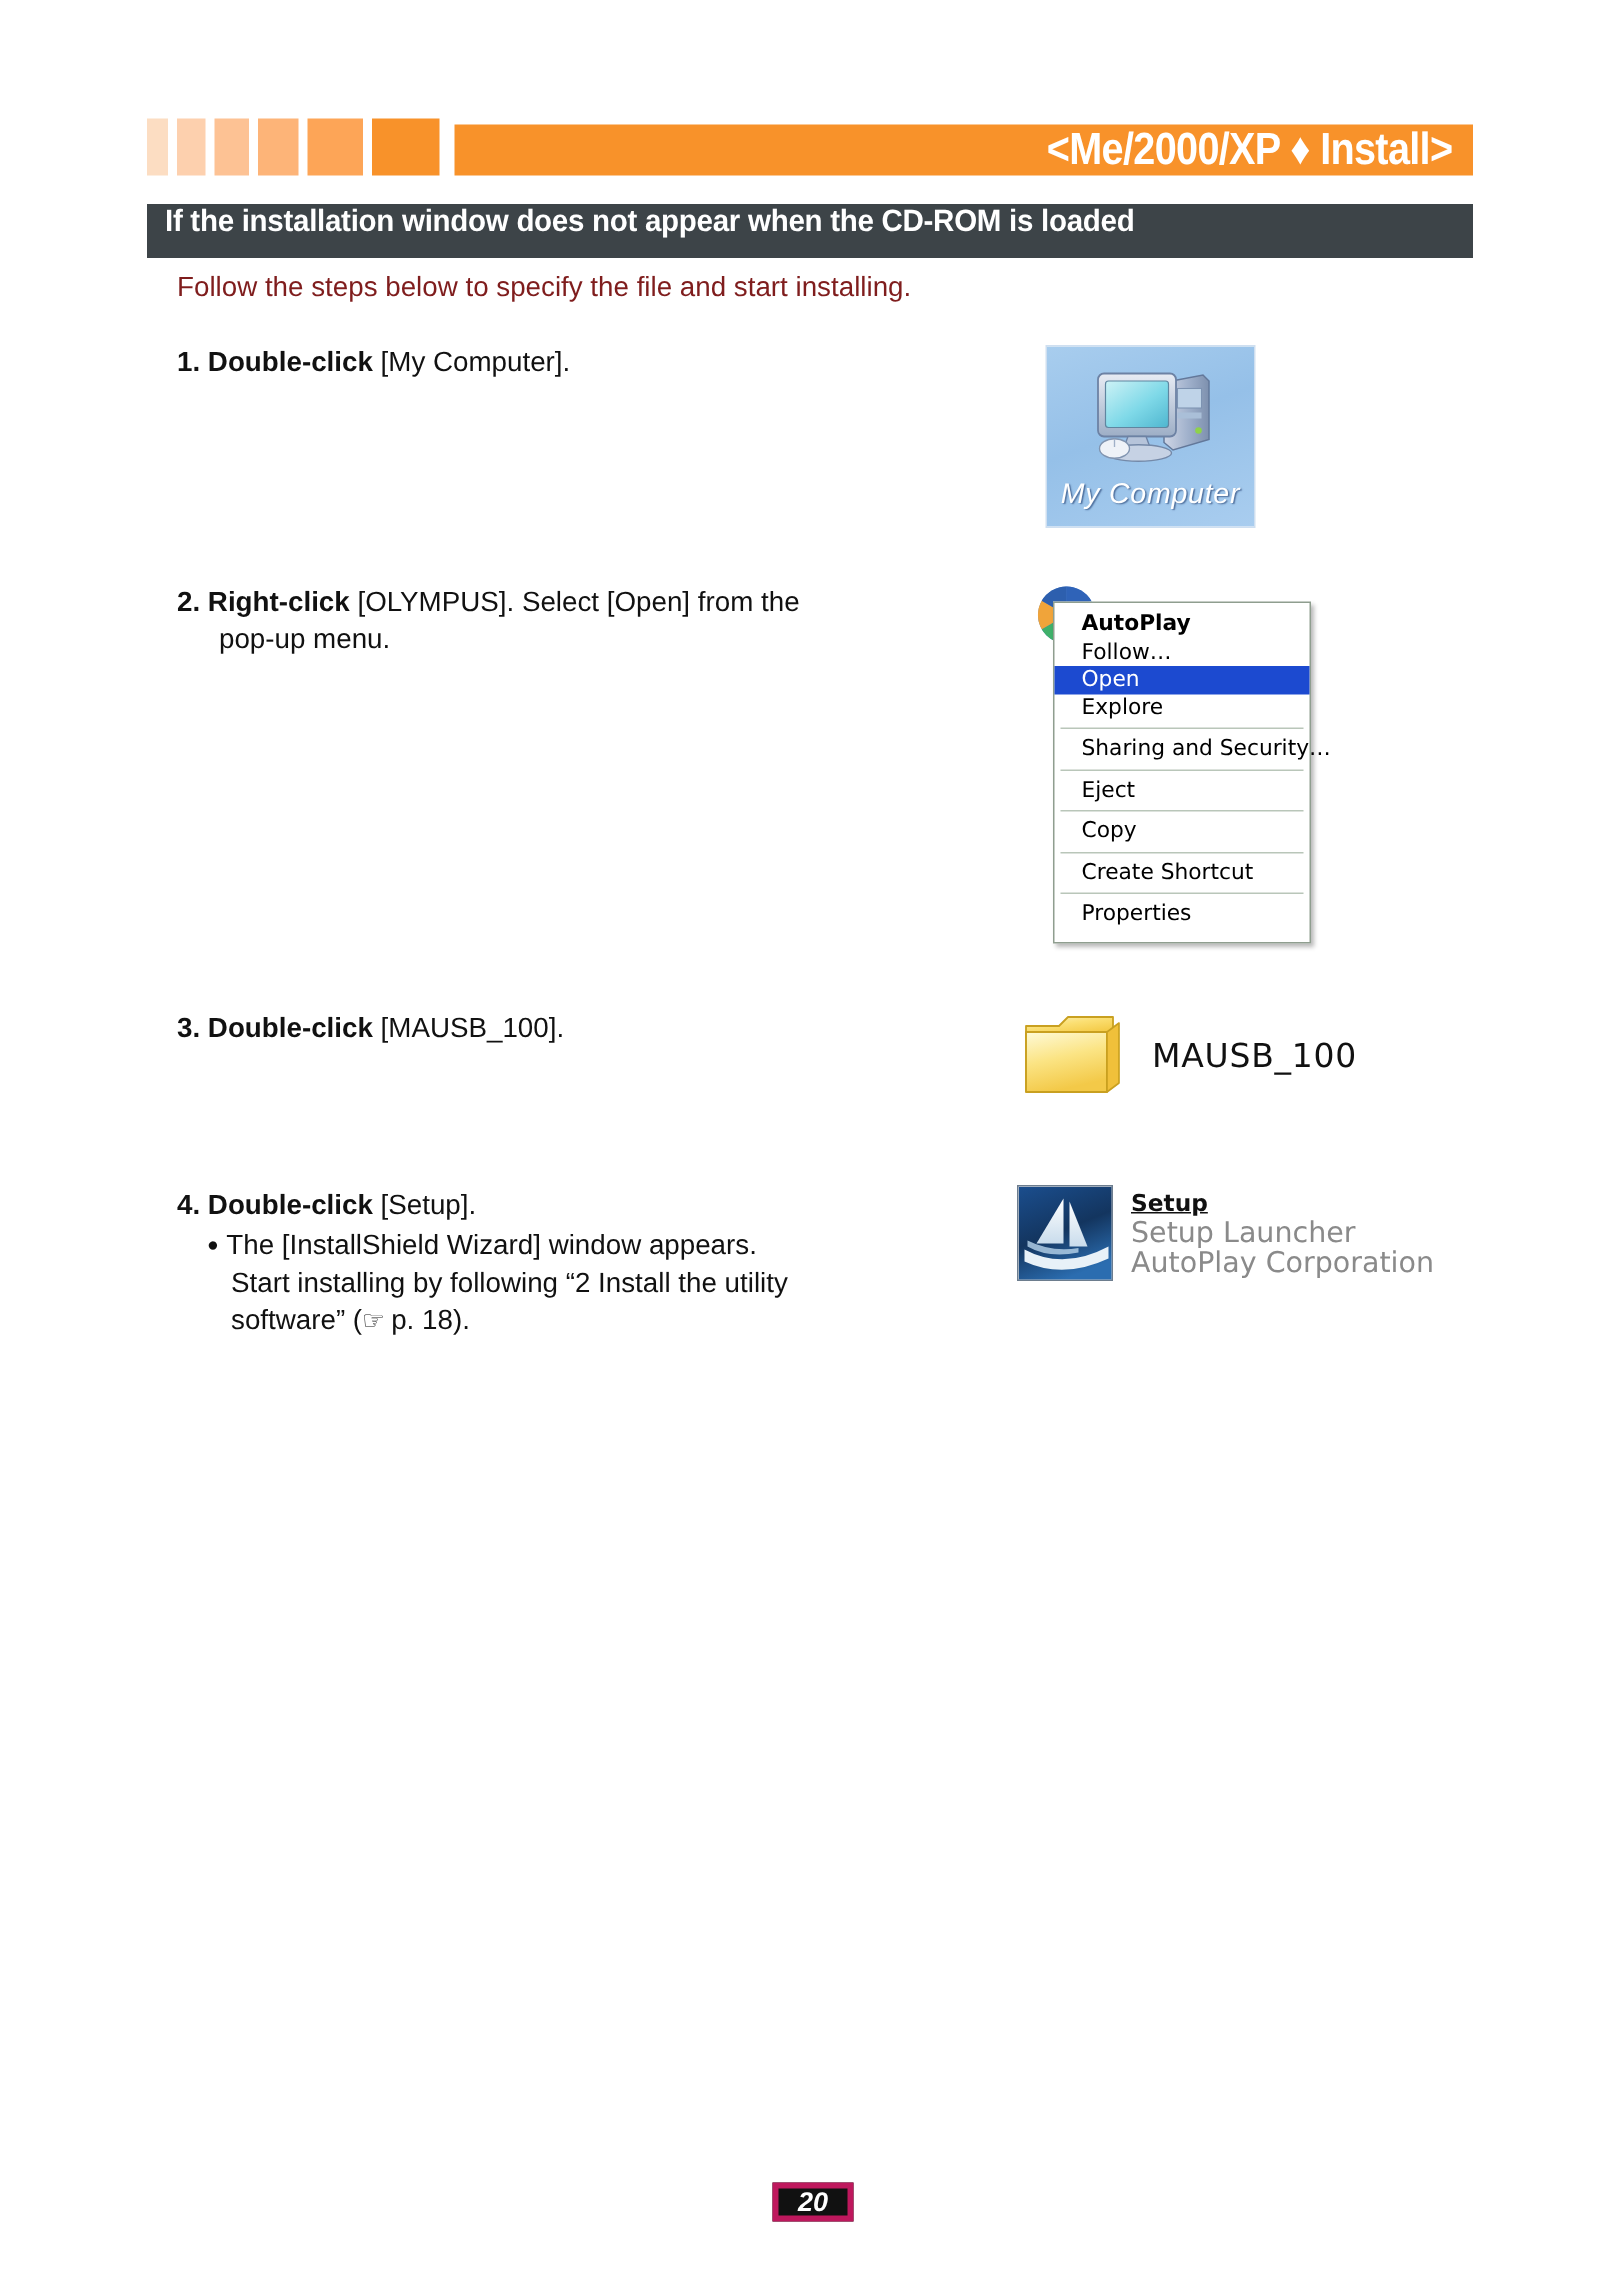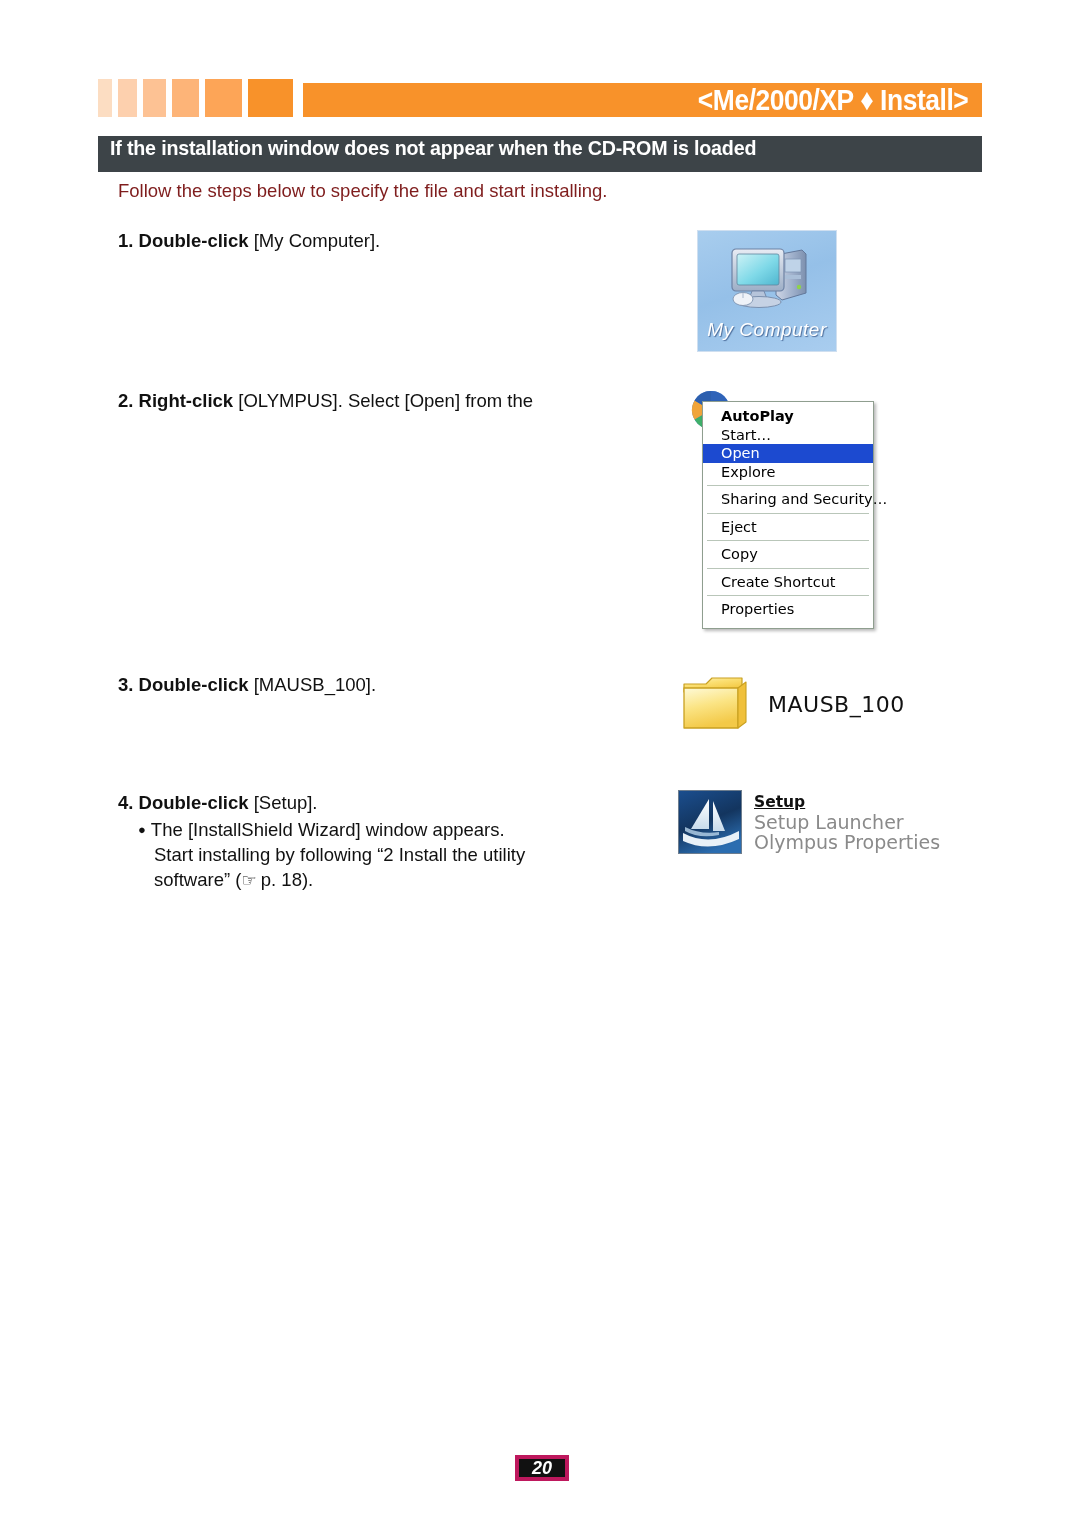--- a/index.html
+++ b/index.html
@@ -316,20 +316,21 @@
   <span class="hang">
     <span class="num">1.</span>
     <span class="bold">Double-click</span><span> [My Computer].</span>
   </span>
 </div>
 
 <div class="step" id="step2">
   <span class="hang">
     <span class="num">2.</span>
     <span class="bold">Right-click</span><span> [OLYMPUS]. Select [Open] from the</span>
+    <span class="cont" style="display:block;text-indent:0;">pop-up menu.</span>
   </span>
 </div>
 
 <div class="step" id="step3">
   <span class="hang">
     <span class="num">3.</span>
     <span class="bold">Double-click</span><span> [MAUSB_100].</span>
   </span>
 </div>
 
@@ -390,21 +391,21 @@
       <path d="M0 0 L16.5 9.5 A19 19 0 0 1 0 19 Z" fill="#8fc0ea"></path>
       <path d="M0 0 L0 19 A19 19 0 0 1 -16.5 9.5 Z" fill="#3fb06a"></path>
       <path d="M0 0 L-16.5 9.5 A19 19 0 0 1 -16.5 -9.5 Z" fill="#f0a43a"></path>
       <path d="M0 0 L-16.5 -9.5 A19 19 0 0 1 0 -19 Z" fill="#2d5fae"></path>
       <circle r="5" fill="#dfe9f6" stroke="#7d93b6" stroke-width="1"></circle>
       <circle r="1.8" fill="#ffffff"></circle>
     </g>
   </svg>
   <div class="menu-box">
     <div class="menu-item bold">AutoPlay</div>
-    <div class="menu-item">Start…</div>
+    <div class="menu-item">Follow…</div>
     <div class="menu-item selected">Open</div>
     <div class="menu-item">Explore</div>
     <div class="menu-sep"></div>
     <div class="menu-item">Sharing and Security…</div>
     <div class="menu-sep"></div>
     <div class="menu-item">Eject</div>
     <div class="menu-sep"></div>
     <div class="menu-item">Copy</div>
     <div class="menu-sep"></div>
     <div class="menu-item">Create Shortcut</div>
@@ -453,17 +454,17 @@
       <rect width="64" height="64" fill="url(#sbg)"></rect>
       <path d="M30 8 L30 38 L12 38 Z" fill="url(#sail)"></path>
       <path d="M34 10 L46 40 L34 40 Z" fill="url(#sail)"></path>
       <path d="M4 42 Q30 56 60 40 L60 48 Q30 62 4 50 Z" fill="#e8f1f8"></path>
       <path d="M6 36 Q22 44 40 41 L40 44 Q20 48 6 40 Z" fill="#aecbe4" opacity="0.85"></path>
     </svg>
   </div>
   <div class="setup-text">
     <div class="ln1">Setup</div>
     <div class="ln2">Setup Launcher</div>
-    <div class="ln3">Olympus Properties</div>
+    <div class="ln3">AutoPlay Corporation</div>
   </div>
 </div>
 
 <div class="page-num">20</div>
 
 </body></html>

